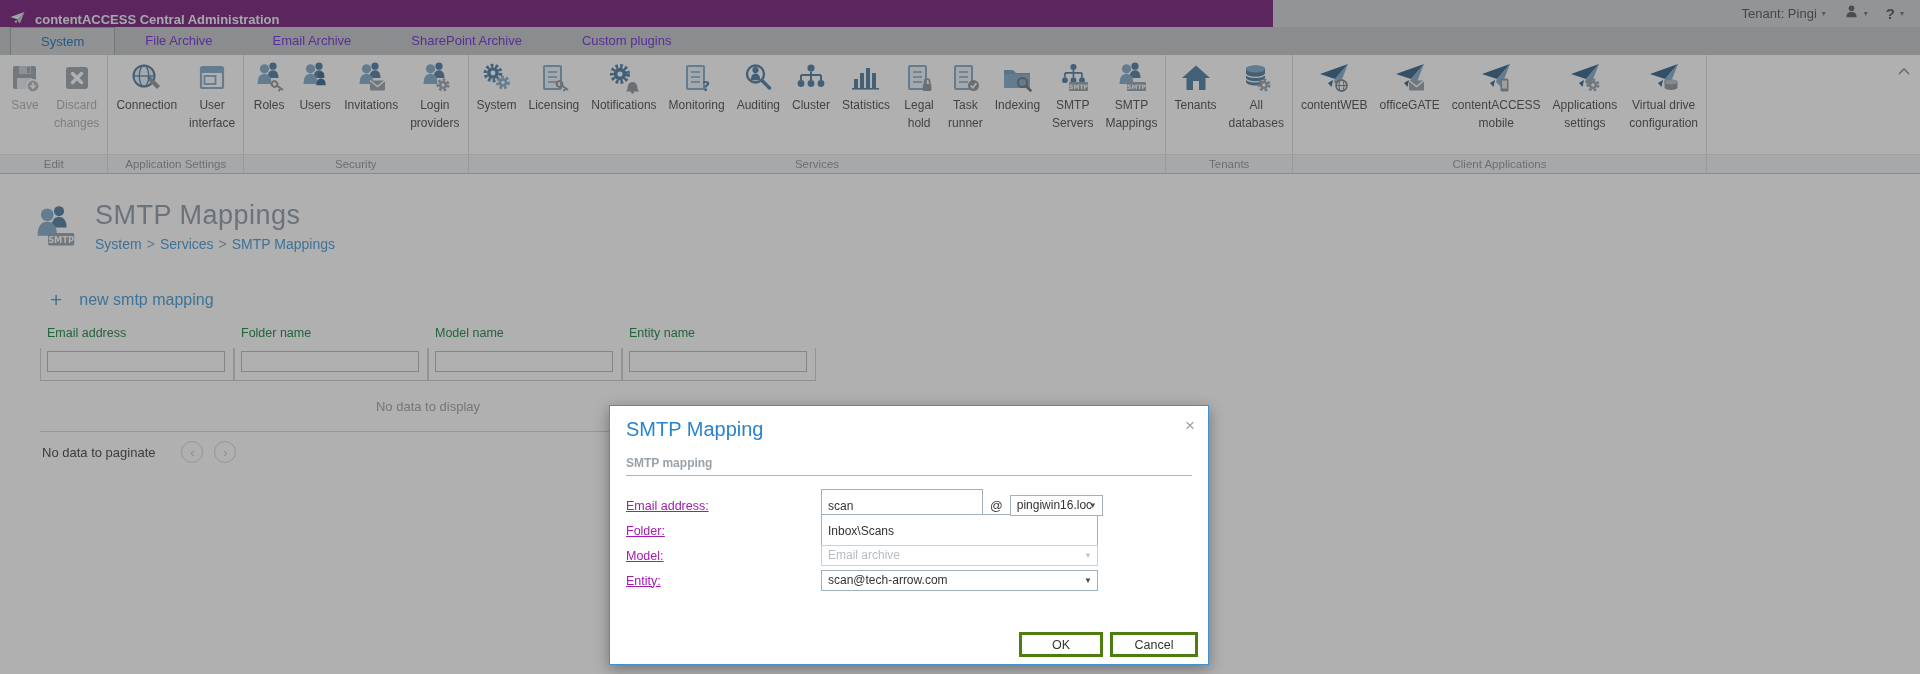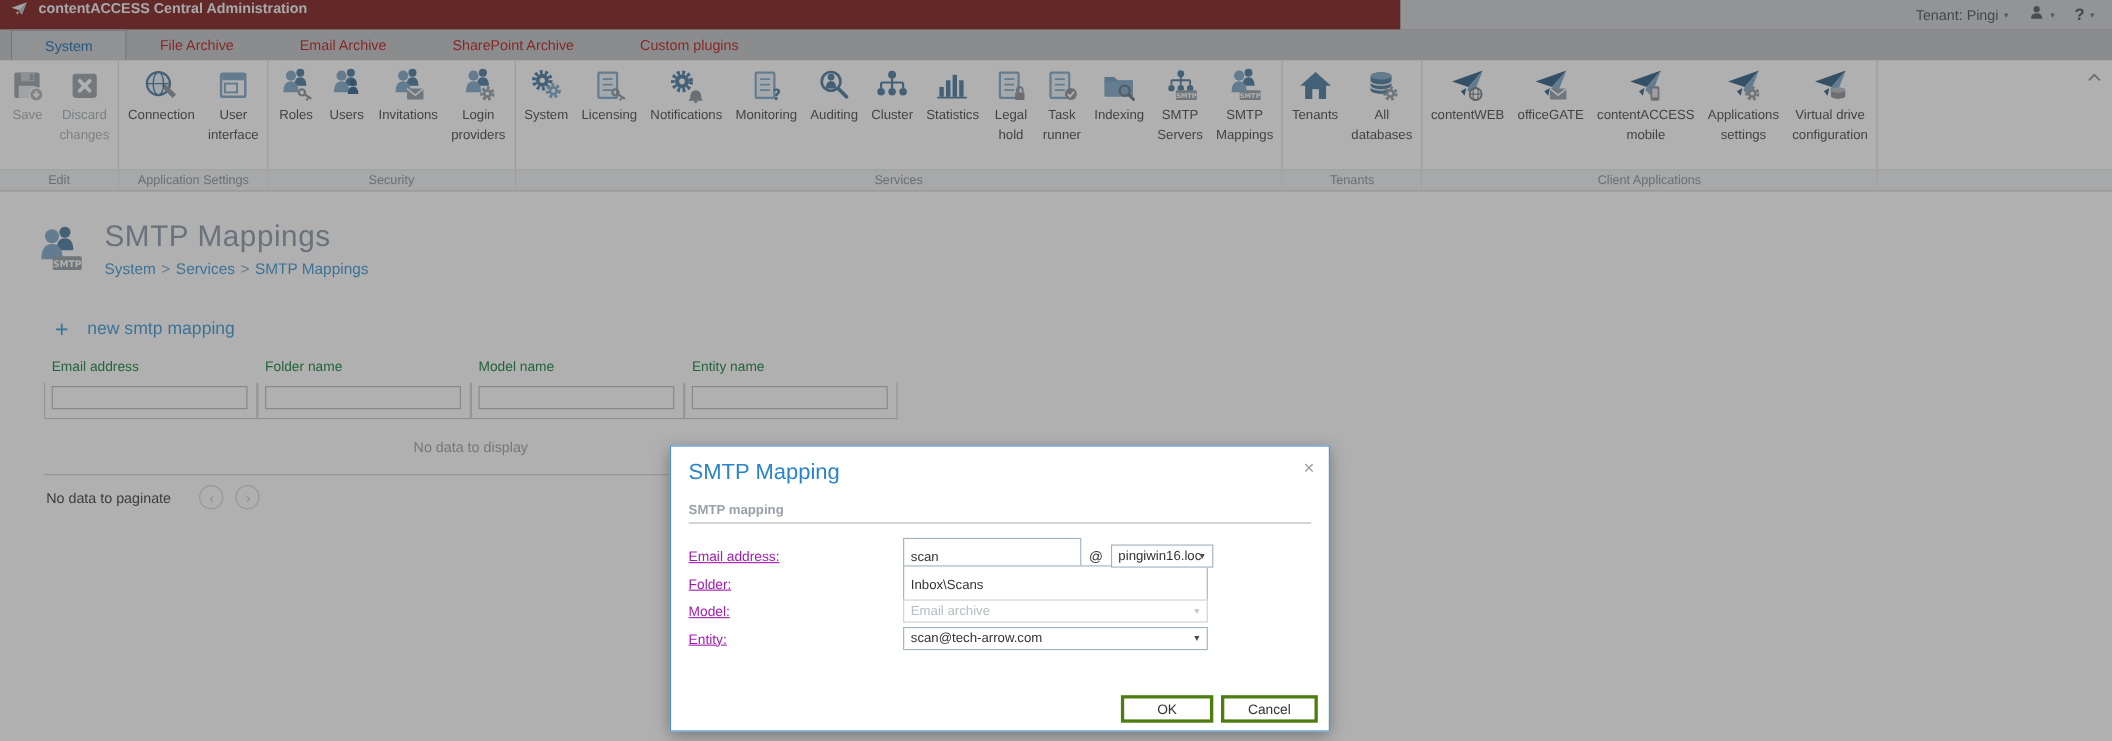--- a/index.html
+++ b/index.html
@@ -1,32 +1,32 @@
 <!DOCTYPE html>
 <html><head>
 <meta charset="utf-8">
 <style>
   * { box-sizing: border-box; }
   html,body { margin:0; padding:0; background:#3c3c3c; }
   body { font-family:"Liberation Sans","DejaVu Sans",sans-serif; }
   .screen { position:relative; width:1920px; height:674px; background:#fff; overflow:hidden; }
 
   
-  .topbar { position:absolute; left:0; top:0; width:1920px; height:27px; background:#7f1d1d; display:flex; align-items:flex-start; }
+  .topbar { position:absolute; left:0; top:0; width:1920px; height:27px; background:#701a75; display:flex; align-items:flex-end; }
   .topbar .logo { margin-left:8px; display:flex; align-items:center; }
   .topbar .app-title { color:#eef2f6; font-size:13px; font-weight:bold; margin-left:8px; }
   .topbar-right { position:absolute; right:0; top:0; width:647px; height:27px; background:#cfd1d3; display:flex; align-items:center; justify-content:flex-end; gap:18px; padding-right:16px; }
   .tb-group { display:flex; align-items:center; gap:5px; cursor:default; }
   .tb-label { font-size:13px; color:#4a5056; }
   .tb-caret { font-size:8px; color:#6a7076; }
   .tb-help { font-size:15px; font-weight:bold; color:#4a5056; }
 
   
   .tabrow { position:absolute; left:0; top:27px; width:1920px; height:28px; background:#c1c4c6; display:flex; padding-left:10px; }
-  .tab { height:28px; line-height:27px; padding:0 30px; font-size:13px; color:#b91c1c; cursor:default; }
+  .tab { height:28px; line-height:27px; padding:0 30px; font-size:13px; color:#6d28d9; cursor:default; }
   .tab.active { background:#caced1; border:1px solid #98a0a6; border-bottom:none; color:#1a6db3; }
 
   
   .ribbon-wrap { position:absolute; left:0; top:55px; width:1920px; height:119px; background:#fff; border-bottom:1px solid #c3c3c3; }
   #ribbon { display:flex; height:100%; }
   .rib-group { display:flex; flex-direction:column; border-right:1px solid #d9dbdd; }
   .rib-items { flex:1; display:flex; align-items:flex-start; padding:4px 2px 0 2px; }
   .rib-item { text-align:center; padding:2px 6px; cursor:pointer; }
   .rib-item .rib-icon { display:block; height:34px; }
   .rib-item .rib-label { font-size:12px; line-height:1.2; color:#4a4a4a; margin-top:2px; white-space:nowrap; }

